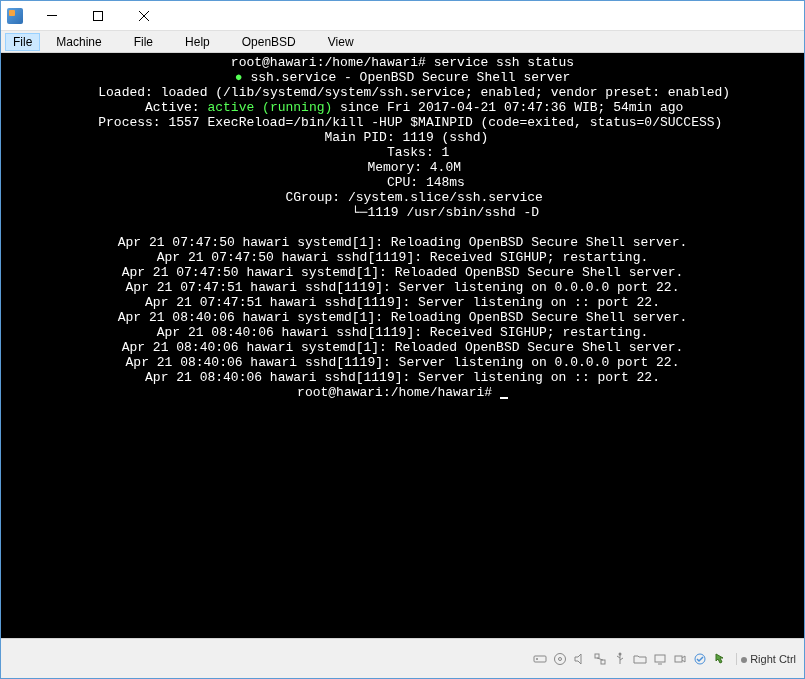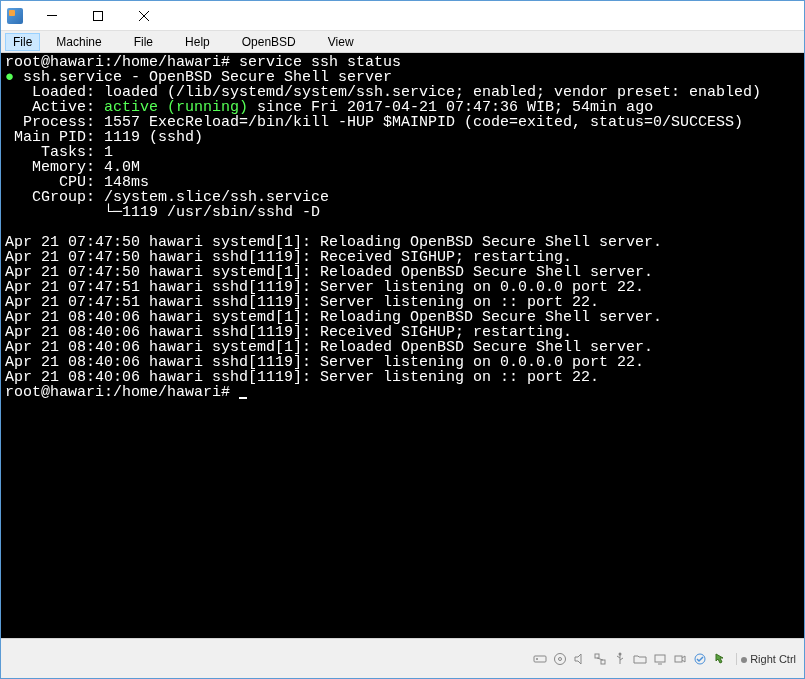--- a/index.html
+++ b/index.html
@@ -67,25 +67,26 @@
 .menu-item.active {
   background: #cce8ff;
   border: 1px solid #99d1ff;
   padding: 1px 7px;
 }
 .terminal {
   flex: 1;
   background: #000;
   color: #fff;
   font-family: "Courier New", monospace;
-  font-size: 15px;
+  font-size: 13px;
   line-height: 15px;
   padding: 2px 4px;
   overflow: hidden;
   white-space: pre;
+  text-align: center;
 }
 .green { color: #55ff55; }
 .cursor {
   display: inline-block;
   width: 8px;
   height: 2px;
   background: #fff;
   vertical-align: bottom;
   margin-bottom: 1px;
 }

